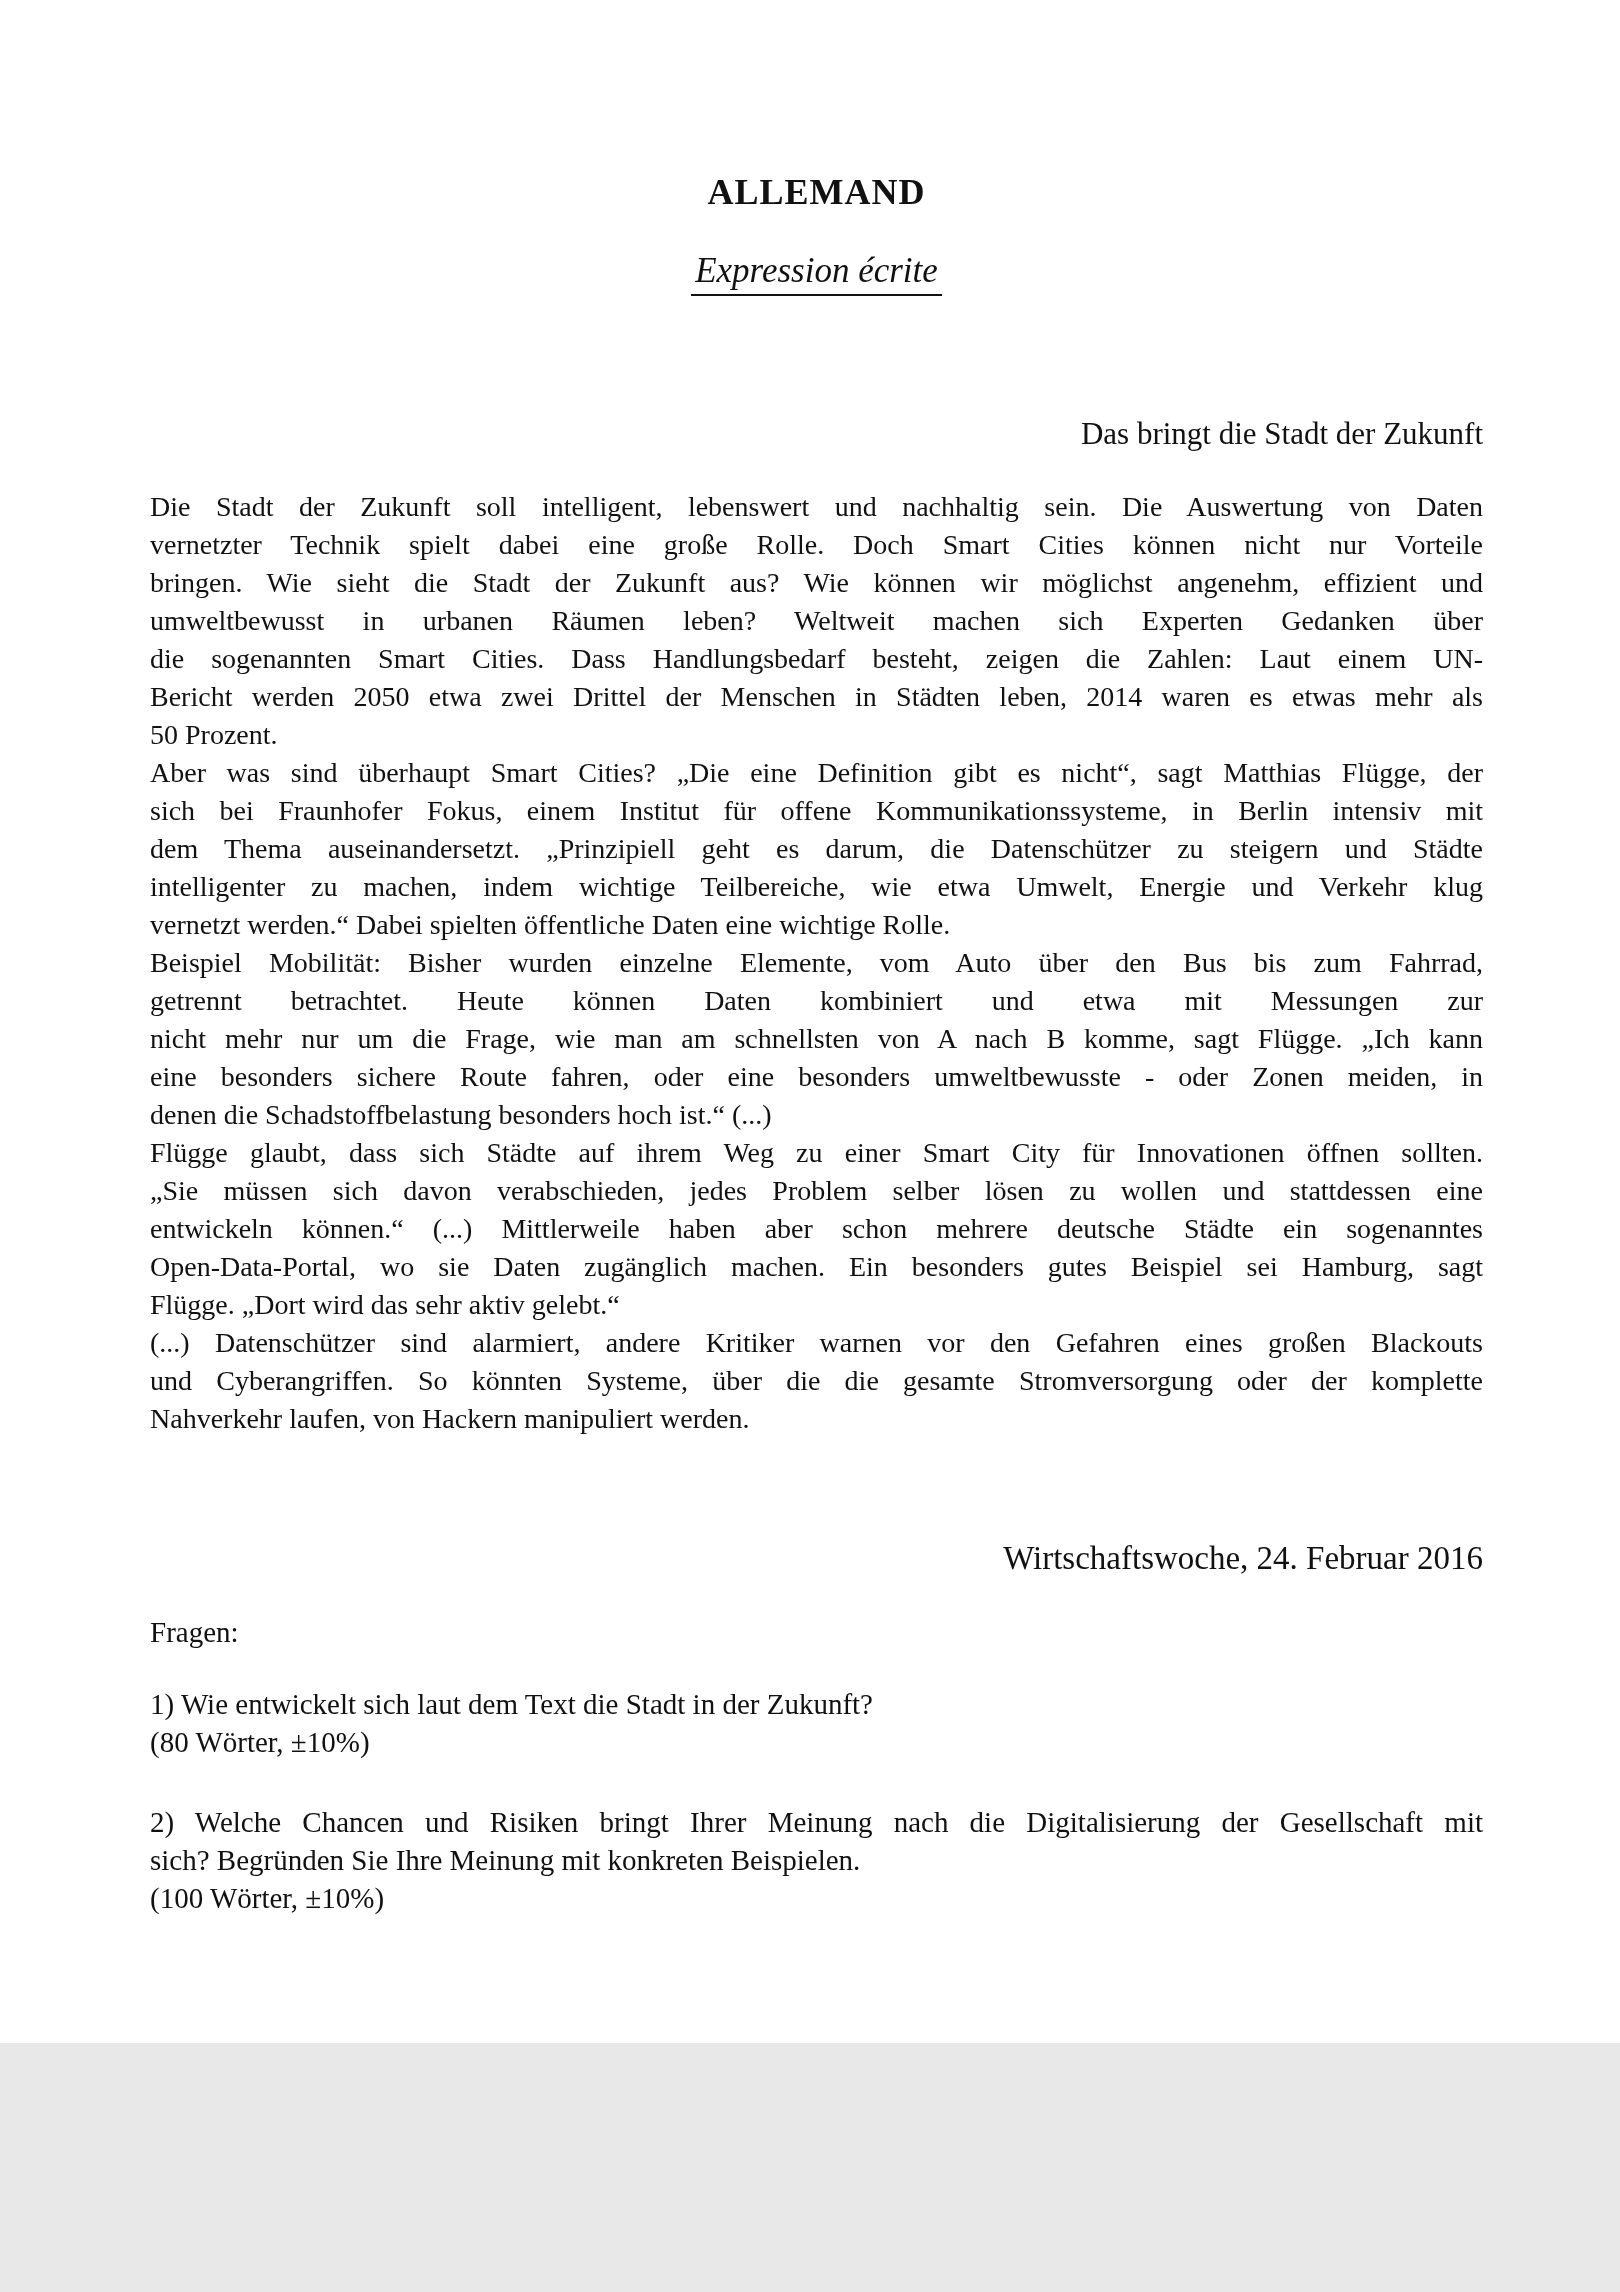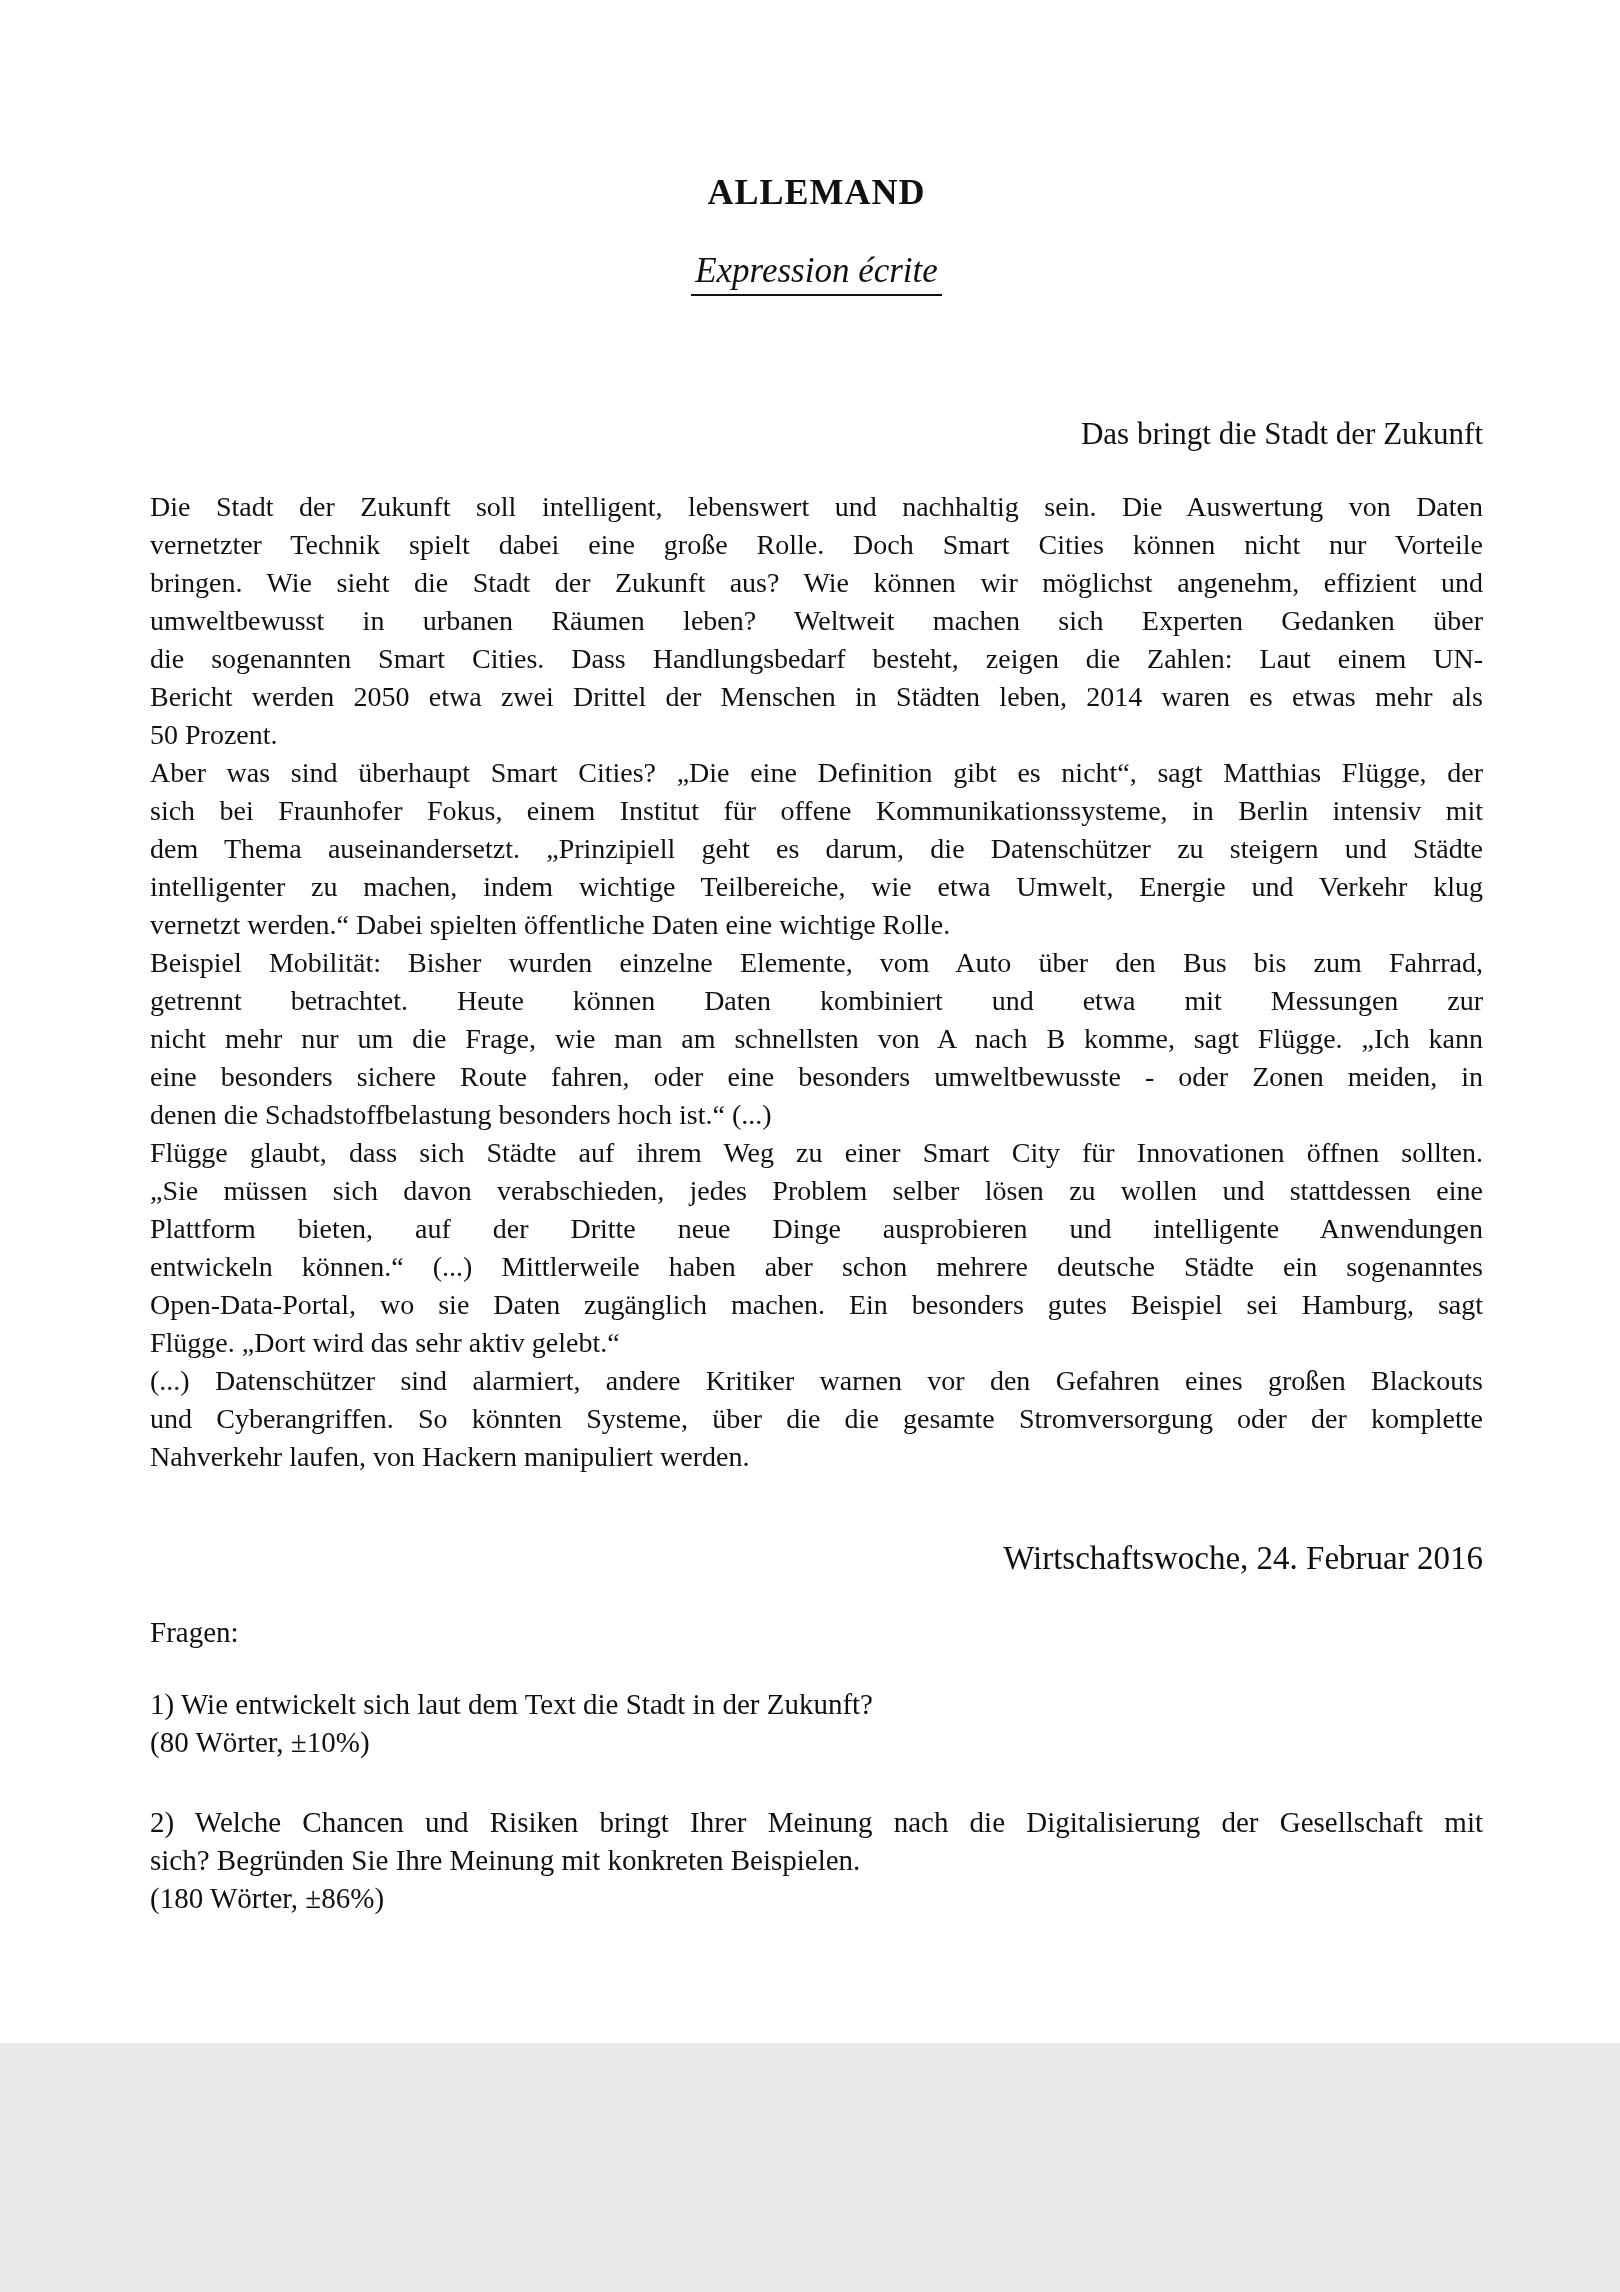--- a/index.html
+++ b/index.html
@@ -102,21 +102,20 @@
       <div class="ln">Beispiel Mobilität: Bisher wurden einzelne Elemente, vom Auto über den Bus bis zum Fahrrad,</div>
       <div class="ln">getrennt betrachtet. Heute können Daten kombiniert und etwa mit Messungen zur</div>
       <div class="ln">nicht mehr nur um die Frage, wie man am schnellsten von A nach B komme, sagt Flügge. „Ich kann</div>
       <div class="ln">eine besonders sichere Route fahren, oder eine besonders umweltbewusste - oder Zonen meiden, in</div>
       <div class="ln end">denen die Schadstoffbelastung besonders hoch ist.“ (...)</div>
     </div>
 
     <div>
       <div class="ln">Flügge glaubt, dass sich Städte auf ihrem Weg zu einer Smart City für Innovationen öffnen sollten.</div>
       <div class="ln">„Sie müssen sich davon verabschieden, jedes Problem selber lösen zu wollen und stattdessen eine</div>
-      <div class="ln">Plattform bieten, auf der Dritte neue Dinge ausprobieren und intelligente Anwendungen</div>
       <div class="ln">entwickeln können.“ (...) Mittlerweile haben aber schon mehrere deutsche Städte ein sogenanntes</div>
       <div class="ln">Open-Data-Portal, wo sie Daten zugänglich machen. Ein besonders gutes Beispiel sei Hamburg, sagt</div>
       <div class="ln end">Flügge. „Dort wird das sehr aktiv gelebt.“</div>
     </div>
 
     <div>
       <div class="ln">(...) Datenschützer sind alarmiert, andere Kritiker warnen vor den Gefahren eines großen Blackouts</div>
       <div class="ln">und Cyberangriffen. So könnten Systeme, über die die gesamte Stromversorgung oder der komplette</div>
       <div class="ln end">Nahverkehr laufen, von Hackern manipuliert werden.</div>
     </div>
@@ -128,21 +127,21 @@
   <div class="abs fragen">Fragen:</div>
 
   <div class="abs question q1">
     <div class="ln end">1) Wie entwickelt sich laut dem Text die Stadt in der Zukunft?</div>
     <div class="ln end">(80 Wörter, ±10%)</div>
   </div>
 
   <div class="abs question q2">
     <div class="ln">2) Welche Chancen und Risiken bringt Ihrer Meinung nach die Digitalisierung der Gesellschaft mit</div>
     <div class="ln end">sich? Begründen Sie Ihre Meinung mit konkreten Beispielen.</div>
-    <div class="ln end">(180 Wörter, ±86%)</div>
+    <div class="ln end">(100 Wörter, ±10%)</div>
   </div>
 
   <div class="abs page-number">Page 1 sur 12</div>
 
   <div class="abs download-note">Téléchargé sur PrépaBooster - https://prepabooster.fr</div>
 
 </div>
 
 
 </body></html>

